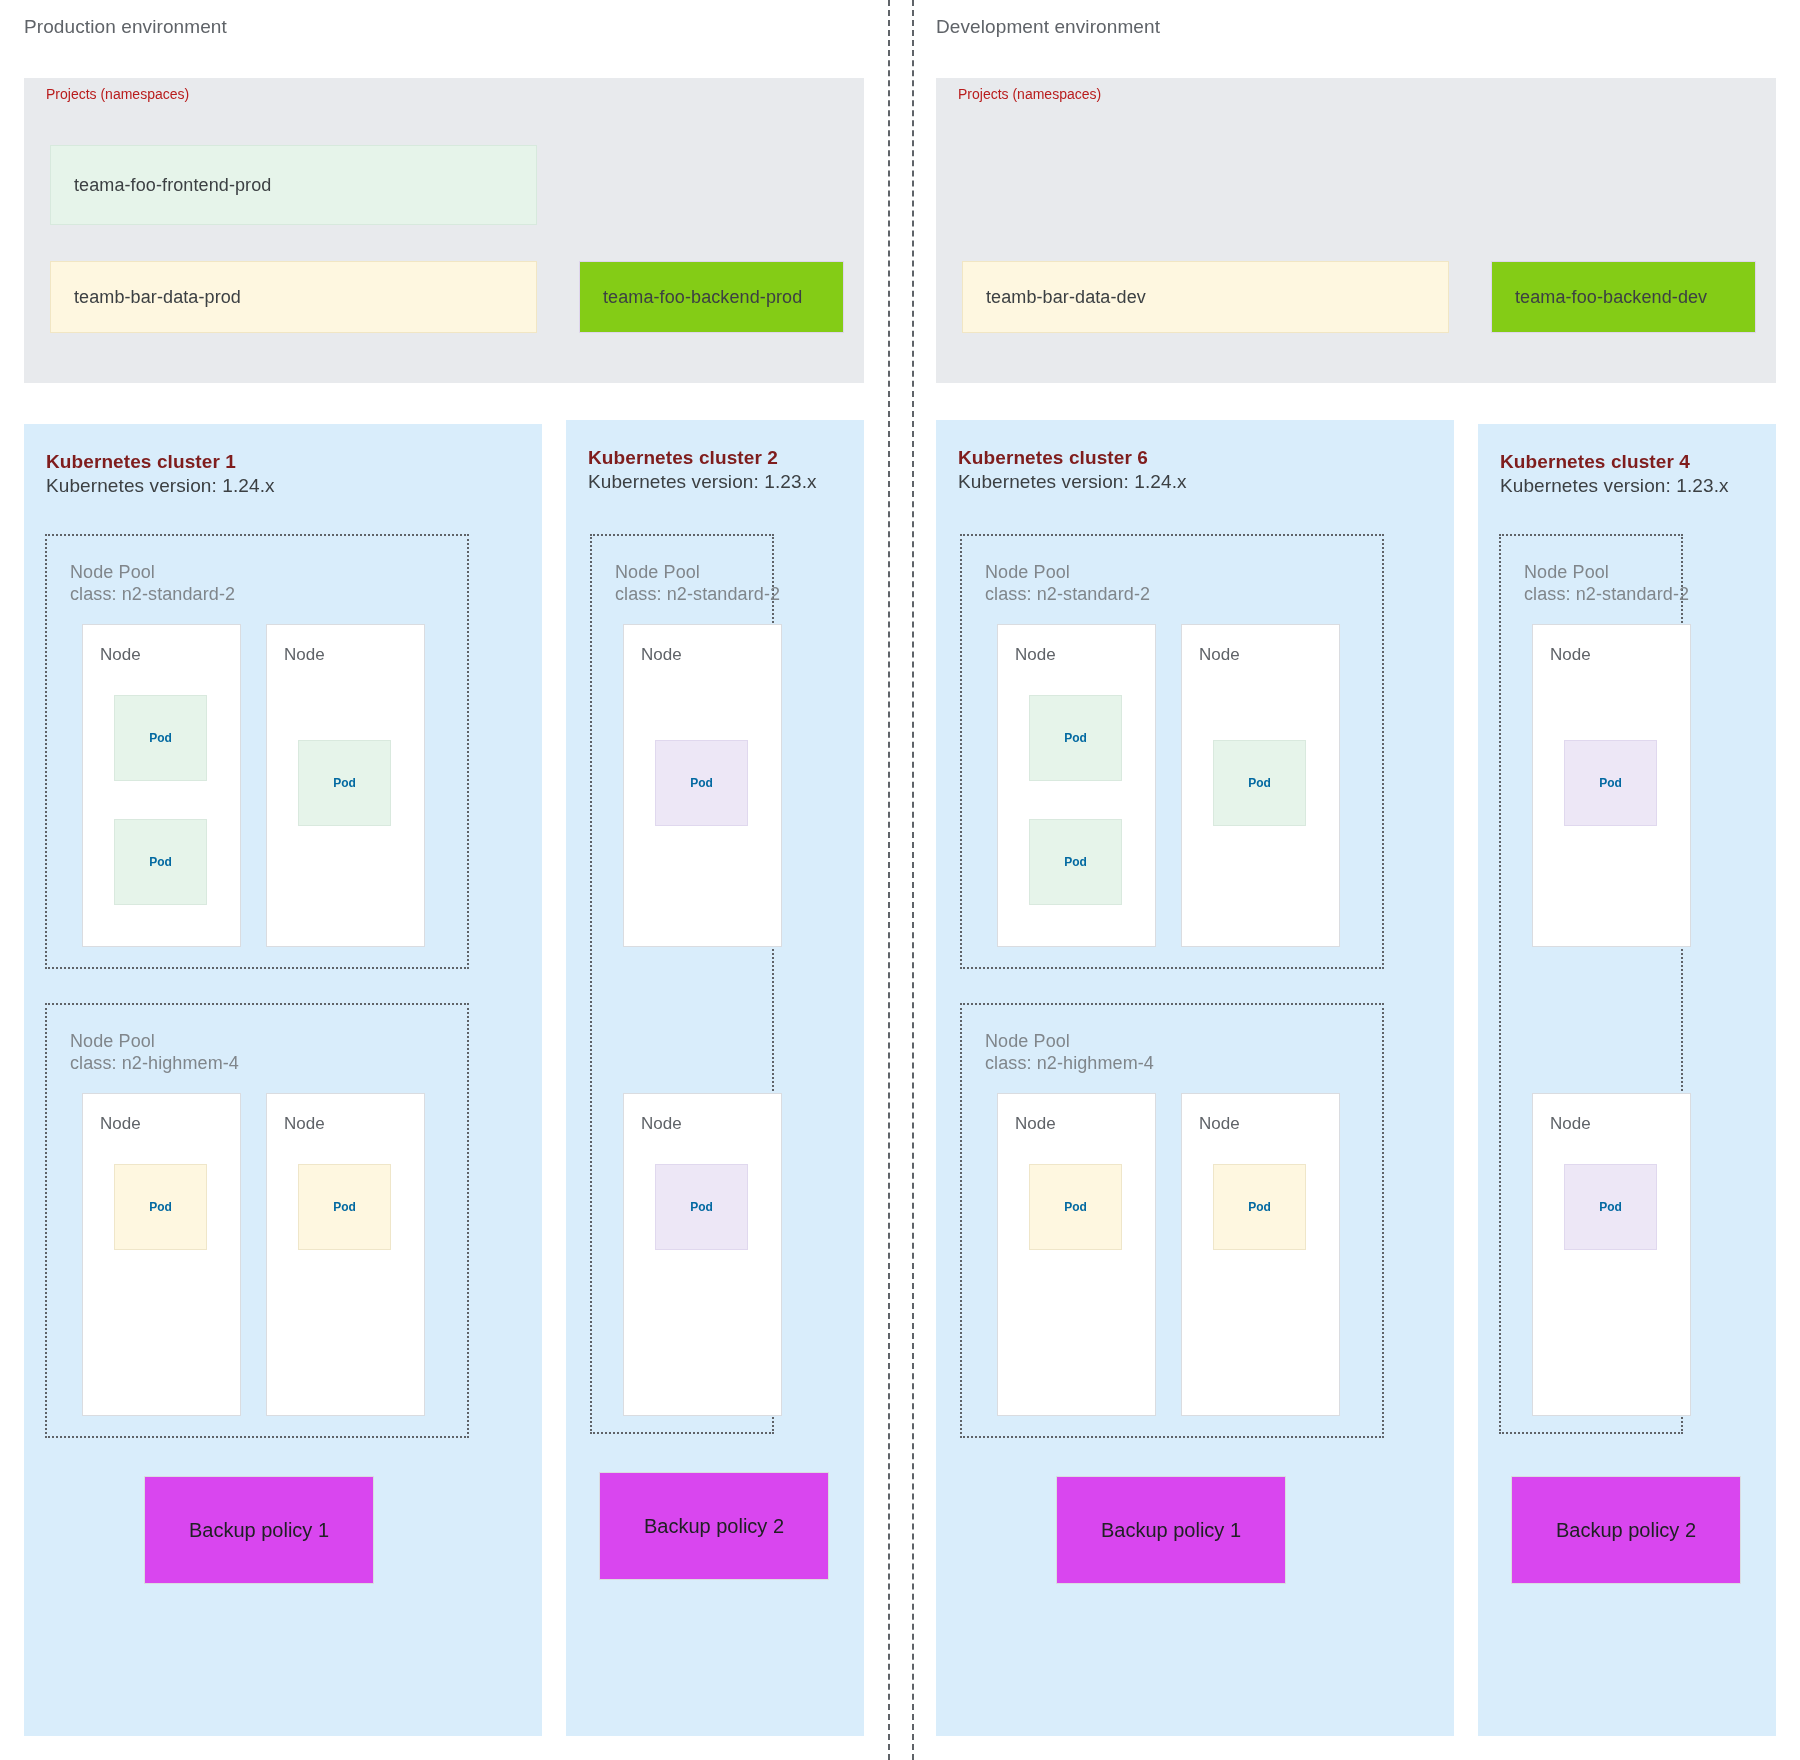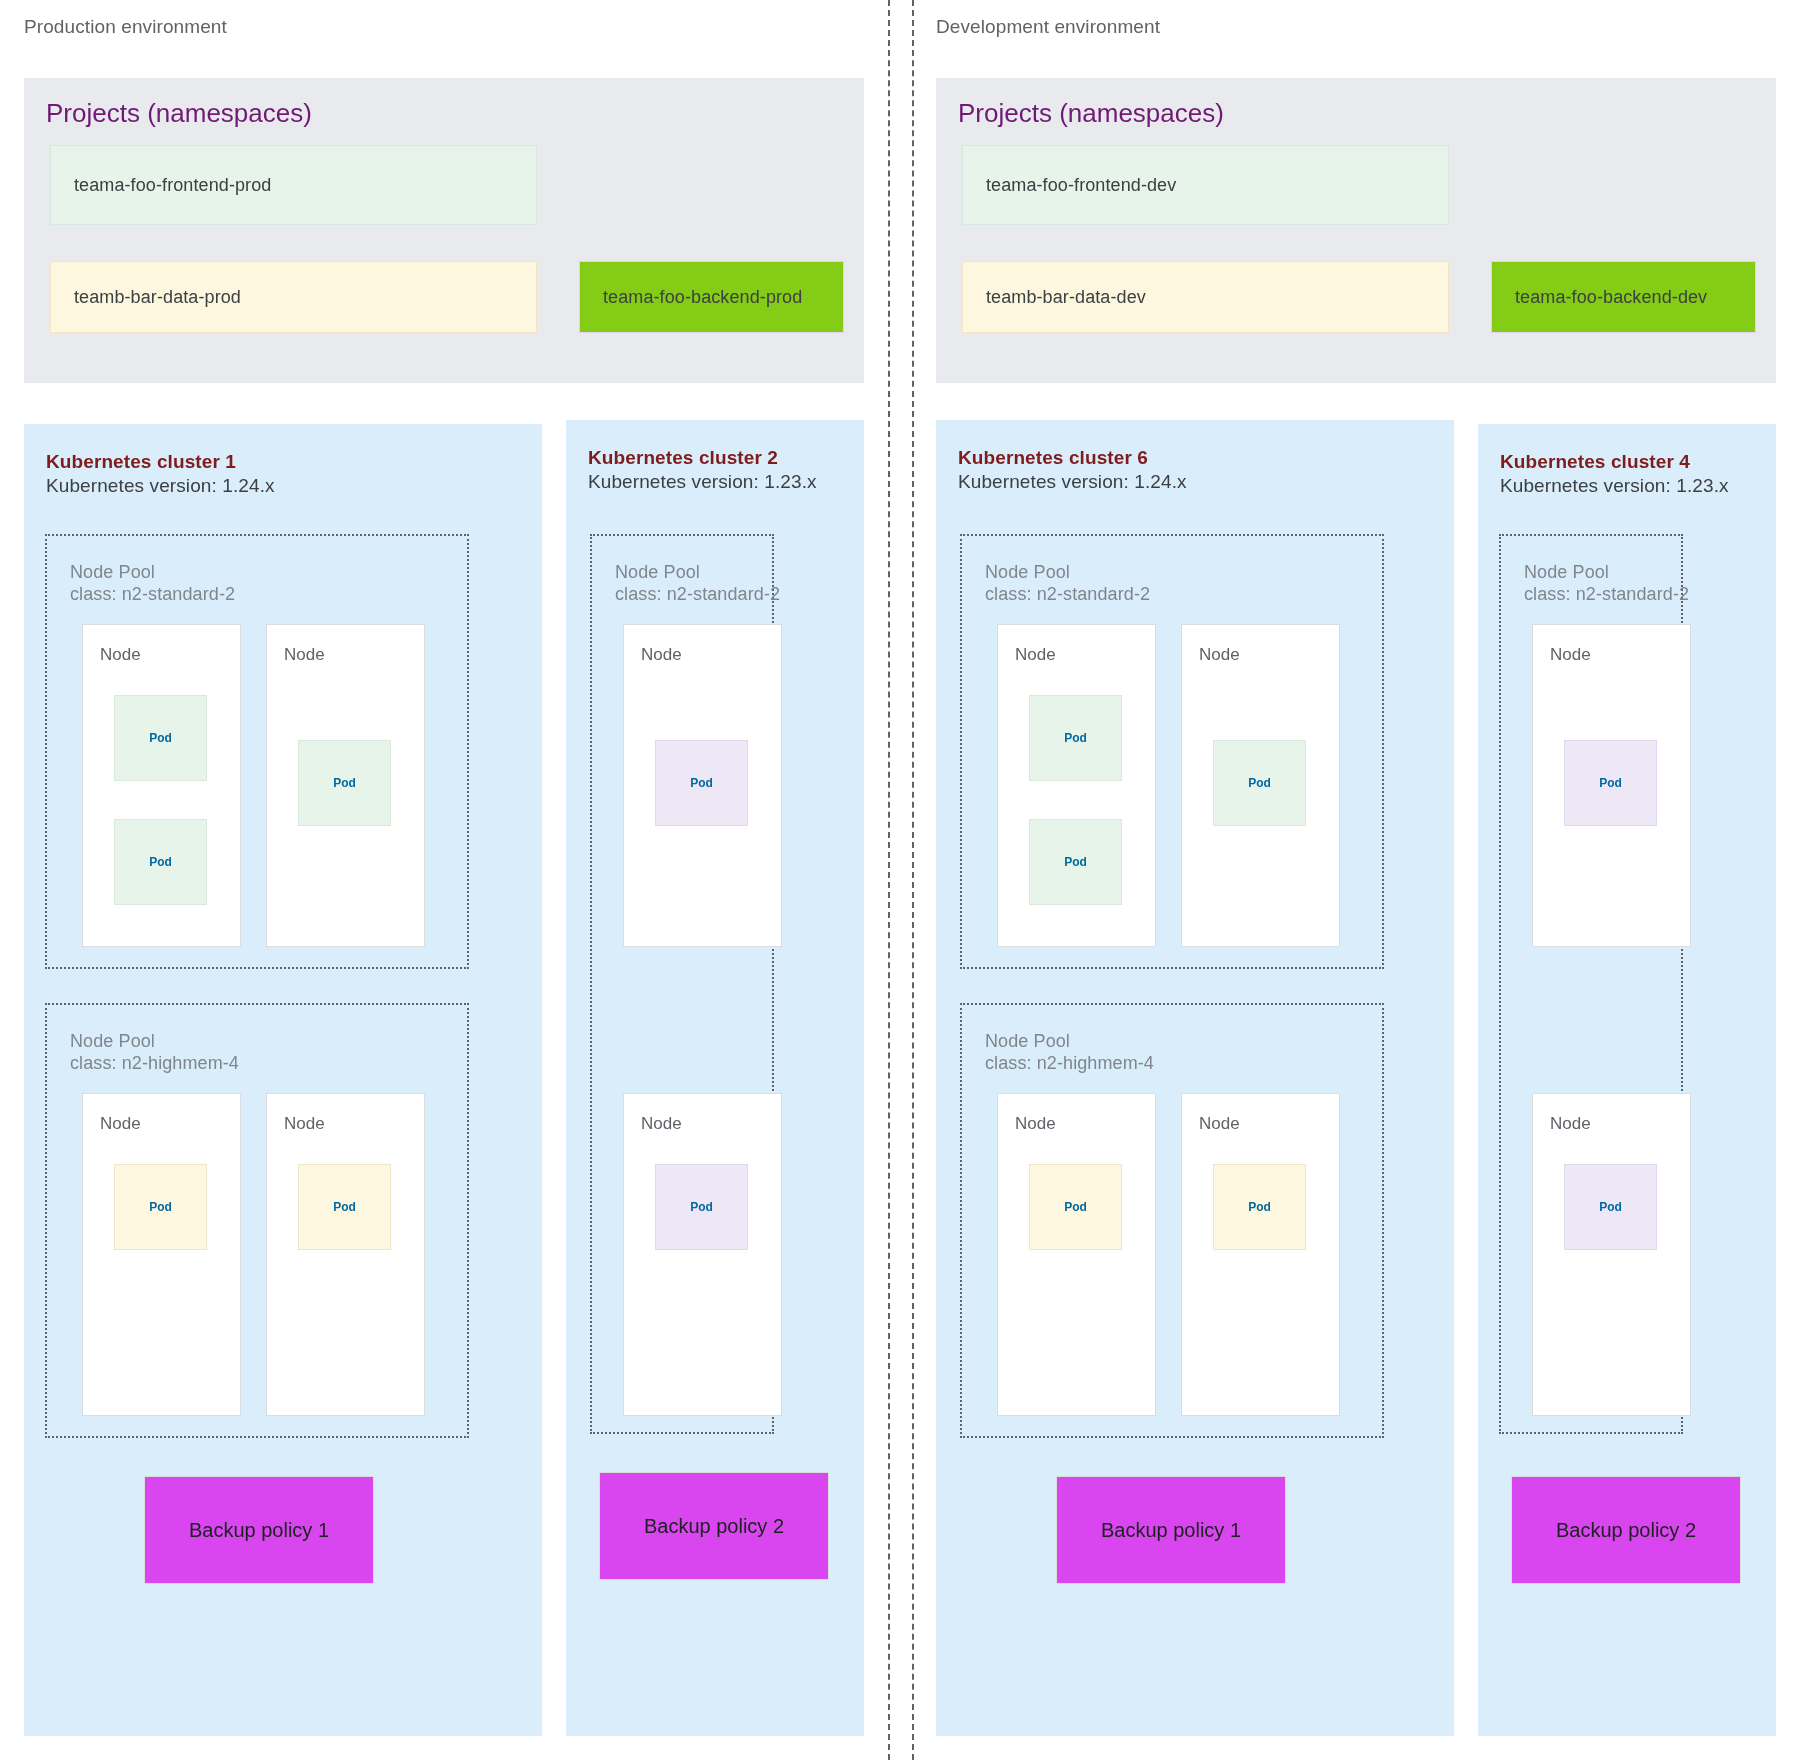--- a/index.html
+++ b/index.html
@@ -29,22 +29,22 @@
   .divider-a { left: 888px; }
   .divider-b { left: 912px; }
 
   
   .projects {
     position: absolute; left: 24px; top: 78px;
     width: 840px; height: 305px;
     background: #e8eaed;
   }
   .projects-title {
-    position: absolute; left: 22px; top: 20px;
-    font-size: 26px; color: #701a75;
+    position: absolute; left: 22px; top: 8px;
+    font-size: 14px; color: #b91c1c;
   }
 
   .ns {
     position: absolute;
     border: 1px solid #dadce0;
     font-size: 18px; color: #3c4043;
     display: flex; align-items: center;
     padding-left: 23px;
     letter-spacing: .1px;
   }
@@ -205,21 +205,20 @@
   <div class="divider divider-a"></div>
   <div class="divider divider-b"></div>
 
   <div class="env env-dev">
 
     <div class="env-title">Development environment</div>
 
     <div class="projects">
       <div class="projects-title">Projects (namespaces)</div>
 
-      <div class="ns ns-green ns-frontend">teama-foo-frontend-dev</div>
       <div class="ns ns-yellow ns-data">teamb-bar-data-dev</div>
       <div class="ns ns-purple ns-backend">teama-foo-backend-dev</div>
     </div>
 
     <div class="cluster c3">
       <div class="cluster-name">Kubernetes cluster 6</div>
       <div class="cluster-version">Kubernetes version: 1.24.x</div>
 
       <div class="pool" style="left:24px; top:114px; width:424px; height:435px;">
         <div class="pool-name">Node Pool</div>

